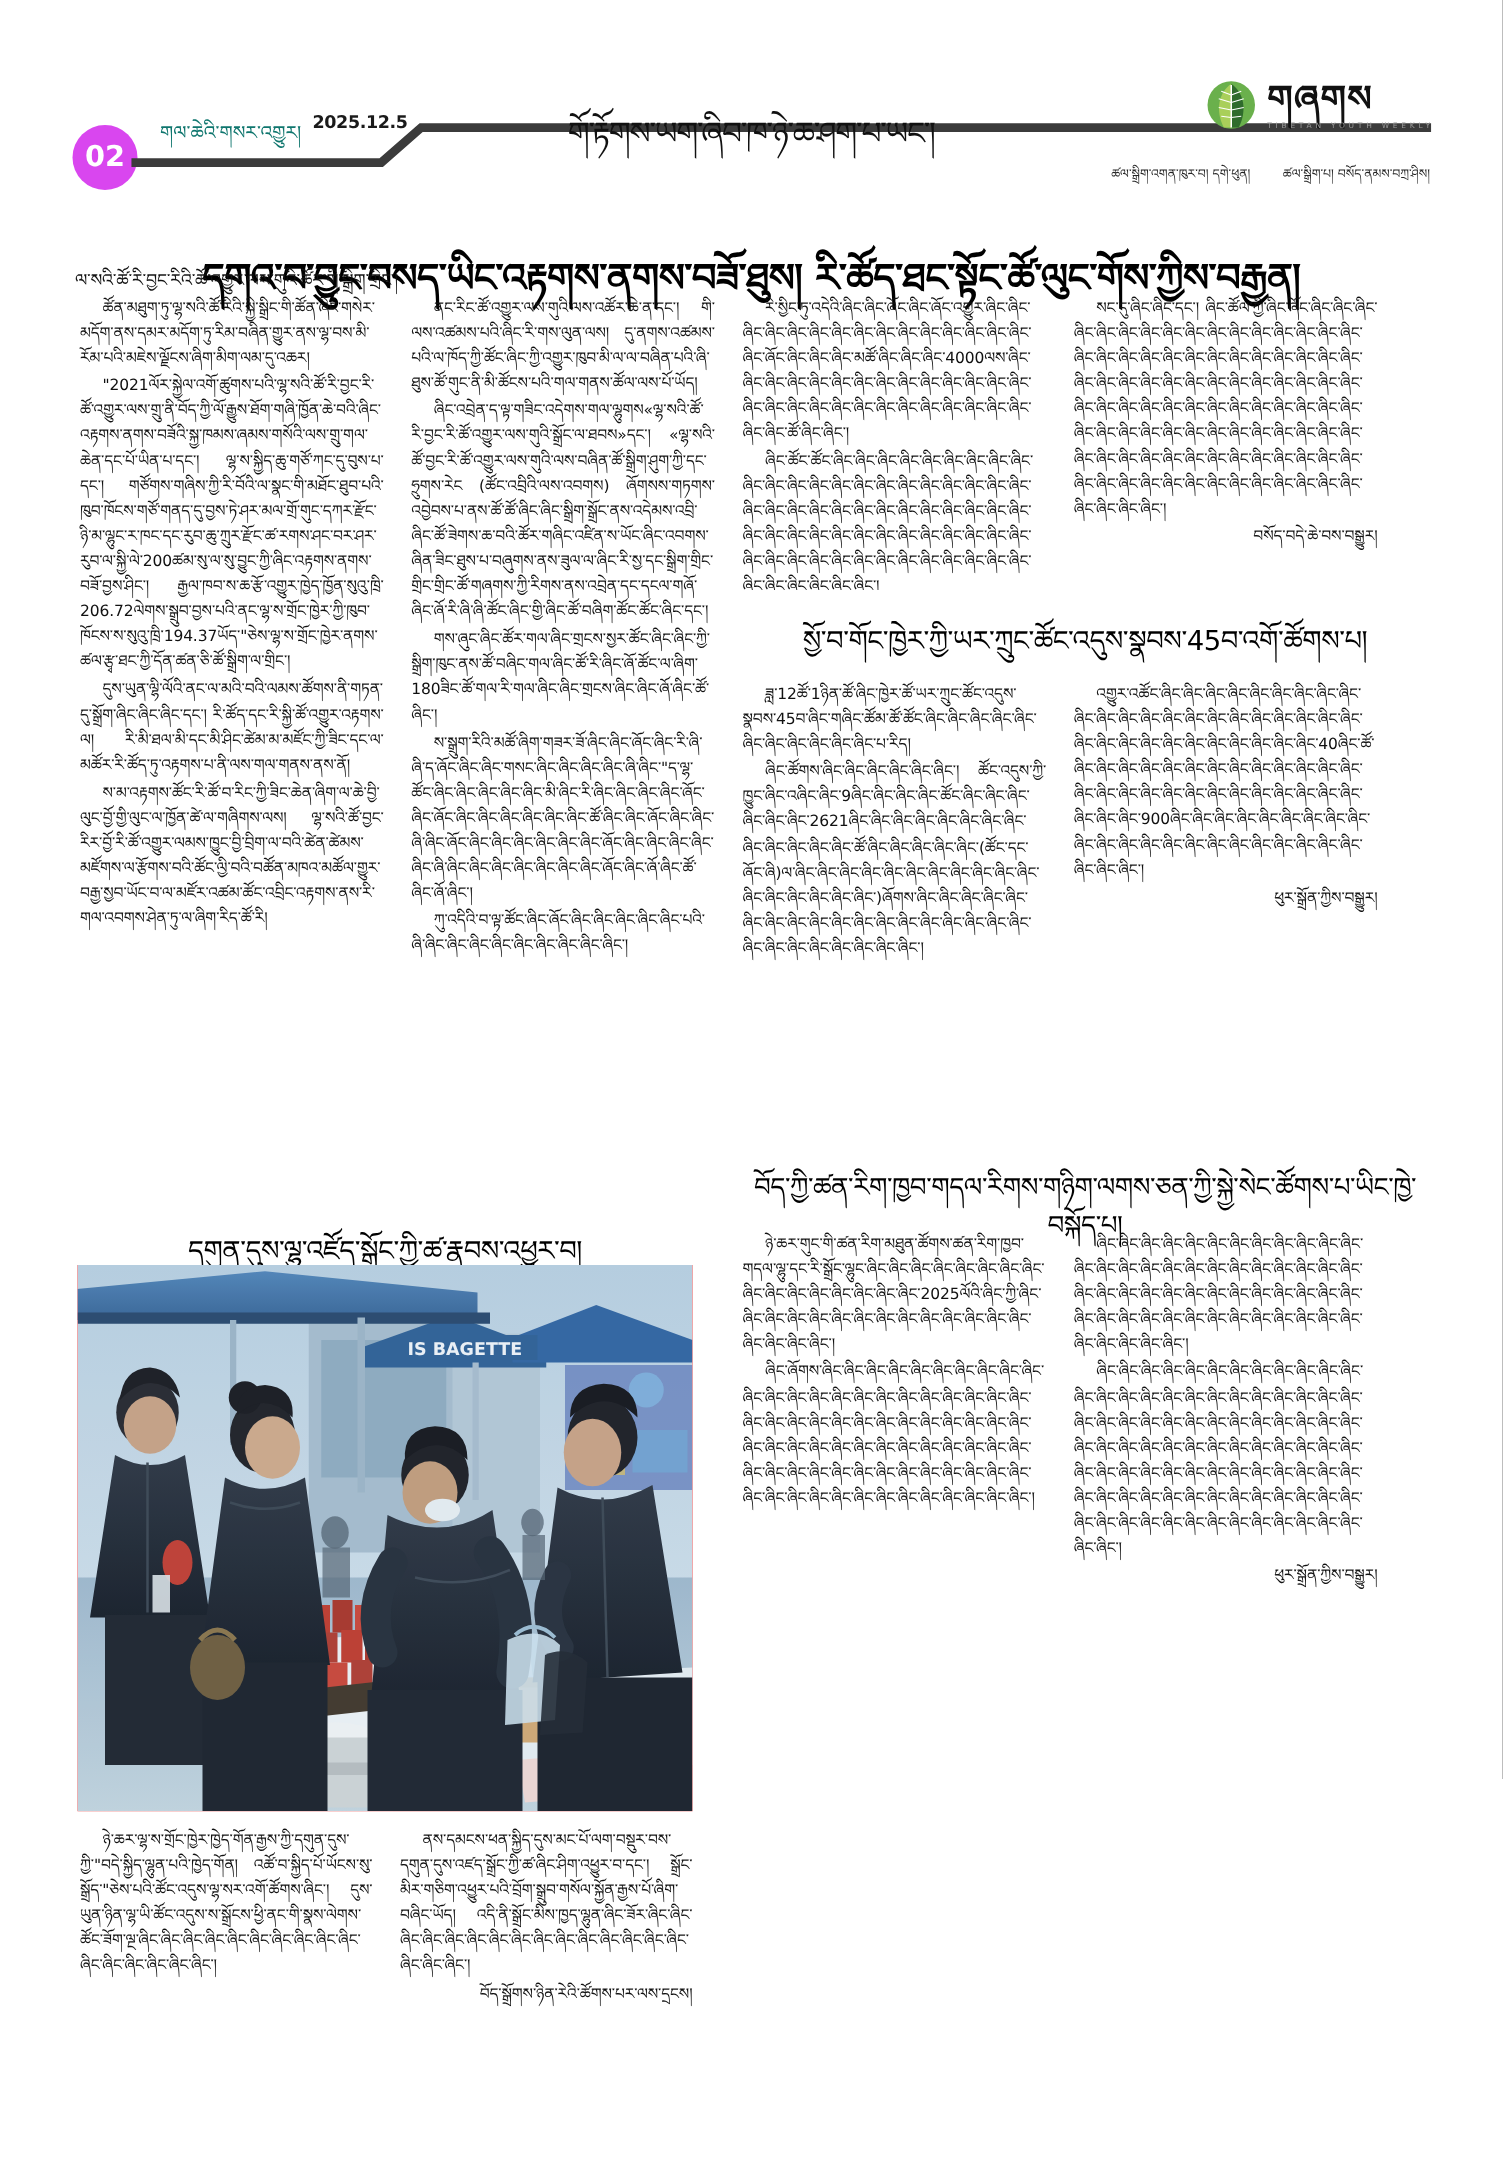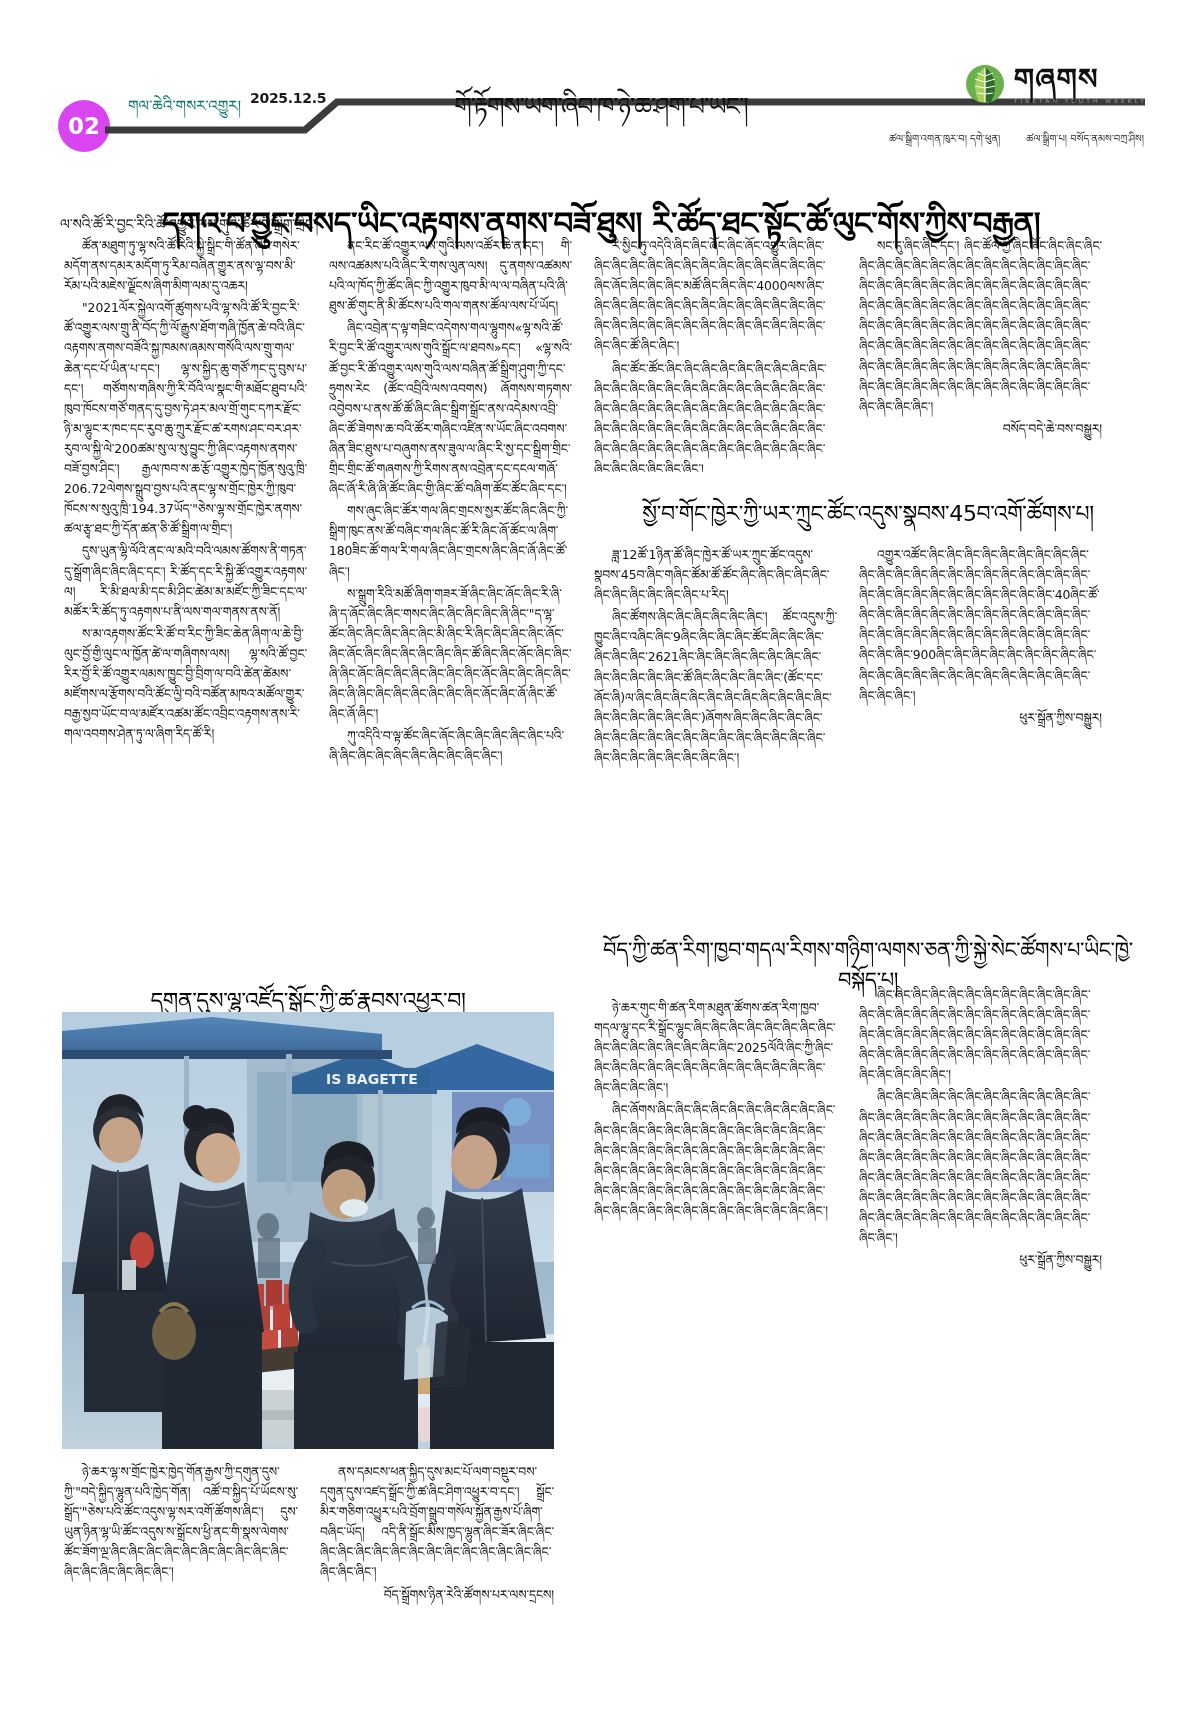--- a/index.html
+++ b/index.html
@@ -289,21 +289,21 @@
     <p>ཞིང་ཚོགས་ཞིང་ཞིང་ཞིང་ཞིང་ཞིང་ཞིང་། ཚོང་འདུས་ཀྱི་ཁྱུང་ཞིང་འཞིང་ཞིང་9ཞིང་ཞིང་ཞིང་ཞིང་ཚོང་ཞིང་ཞིང་ཞིང་ཞིང་ཞིང་ཞིང་2621ཞིང་ཞིང་ཞིང་ཞིང་ཞིང་ཞིང་ཞིང་ཞིང་ཞིང་ཞིང་ཞིང་ཞིང་ཞིང་ཚོ་ཞིང་ཞིང་ཞིང་ཞིང་ཞིང་(ཚོང་དང་ཞོང་ཞི)ལ་ཞིང་ཞིང་ཞིང་ཞིང་ཞིང་ཞིང་ཞིང་ཞིང་ཞིང་ཞིང་ཞིང་ཞིང་ཞིང་ཞིང་ཞིང་ཞིང་ཞིང་)ཞོགས་ཞིང་ཞིང་ཞིང་ཞིང་ཞིང་ཞིང་ཞིང་ཞིང་ཞིང་ཞིང་ཞིང་ཞིང་ཞིང་ཞིང་ཞིང་ཞིང་ཞིང་ཞིང་ཞིང་ཞིང་ཞིང་ཞིང་ཞིང་ཞིང་ཞིང་ཞིང་།</p>
   </div>
 
   <div class="col s2c2" style="height:350px; overflow:hidden;">
     <p>འགྱུར་འཚོང་ཞིང་ཞིང་ཞིང་ཞིང་ཞིང་ཞིང་ཞིང་ཞིང་ཞིང་ཞིང་ཞིང་ཞིང་ཞིང་ཞིང་ཞིང་ཞིང་ཞིང་ཞིང་ཞིང་ཞིང་ཞིང་ཞིང་ཞིང་ཞིང་ཞིང་ཞིང་ཞིང་ཞིང་ཞིང་ཞིང་ཞིང་ཞིང་ཞིང་40ཞིང་ཚོ་ཞིང་ཞིང་ཞིང་ཞིང་ཞིང་ཞིང་ཞིང་ཞིང་ཞིང་ཞིང་ཞིང་ཞིང་ཞིང་ཞིང་ཞིང་ཞིང་ཞིང་ཞིང་ཞིང་ཞིང་ཞིང་ཞིང་ཞིང་ཞིང་ཞིང་ཞིང་ཞིང་ཞིང་ཞིང་900ཞིང་ཞིང་ཞིང་ཞིང་ཞིང་ཞིང་ཞིང་ཞིང་ཞིང་ཞིང་ཞིང་ཞིང་ཞིང་ཞིང་ཞིང་ཞིང་ཞིང་ཞིང་ཞིང་ཞིང་ཞིང་ཞིང་ཞིང་ཞིང་ཞིང་།</p>
     <p class="byline">ཕུར་སྒྲོན་ཀྱིས་བསྒྱུར།</p>
   </div>
 
   <div class="story3-head">བོད་ཀྱི་ཚན་རིག་ཁྱབ་གདལ་རིགས་གཉིག་ལགས་ཅན་ཀྱི་སྐྱེ་སེང་ཚོགས་པ་ཡིང་ཁྱེ་བསྐོད་པ།</div>
 
-  <div class="col s3c1" style="height:600px; overflow:hidden;margin-top:13px;">
+  <div class="col s3c1" style="height:600px; overflow:hidden;">
     <p>ཉེ་ཆར་གུང་གི་ཚན་རིག་མཐུན་ཚོགས་ཚན་རིག་ཁྱབ་གདལ་ལྷུ་དང་རི་སྒྲོང་ལྷུང་ཞིང་ཞིང་ཞིང་ཞིང་ཞིང་ཞིང་ཞིང་ཞིང་ཞིང་ཞིང་ཞིང་ཞིང་ཞིང་ཞིང་ཞིང་ཞིང་2025ལོའི་ཞིང་ཀྱི་ཞིང་ཞིང་ཞིང་ཞིང་ཞིང་ཞིང་ཞིང་ཞིང་ཞིང་ཞིང་ཞིང་ཞིང་ཞིང་ཞིང་ཞིང་ཞིང་ཞིང་ཞིང་།</p>
     <p>ཞིང་ཞོགས་ཞིང་ཞིང་ཞིང་ཞིང་ཞིང་ཞིང་ཞིང་ཞིང་ཞིང་ཞིང་ཞིང་ཞིང་ཞིང་ཞིང་ཞིང་ཞིང་ཞིང་ཞིང་ཞིང་ཞིང་ཞིང་ཞིང་ཞིང་ཞིང་ཞིང་ཞིང་ཞིང་ཞིང་ཞིང་ཞིང་ཞིང་ཞིང་ཞིང་ཞིང་ཞིང་ཞིང་ཞིང་ཞིང་ཞིང་ཞིང་ཞིང་ཞིང་ཞིང་ཞིང་ཞིང་ཞིང་ཞིང་ཞིང་ཞིང་ཞིང་ཞིང་ཞིང་ཞིང་ཞིང་ཞིང་ཞིང་ཞིང་ཞིང་ཞིང་ཞིང་ཞིང་ཞིང་ཞིང་ཞིང་ཞིང་ཞིང་ཞིང་ཞིང་ཞིང་ཞིང་ཞིང་ཞིང་ཞིང་ཞིང་ཞིང་།</p>
   </div>
 
   <div class="col s3c2" style="height:600px; overflow:hidden;">
     <p>ཞིང་ཞིང་ཞིང་ཞིང་ཞིང་ཞིང་ཞིང་ཞིང་ཞིང་ཞིང་ཞིང་ཞིང་ཞིང་ཞིང་ཞིང་ཞིང་ཞིང་ཞིང་ཞིང་ཞིང་ཞིང་ཞིང་ཞིང་ཞིང་ཞིང་ཞིང་ཞིང་ཞིང་ཞིང་ཞིང་ཞིང་ཞིང་ཞིང་ཞིང་ཞིང་ཞིང་ཞིང་ཞིང་ཞིང་ཞིང་ཞིང་ཞིང་ཞིང་ཞིང་ཞིང་ཞིང་ཞིང་ཞིང་ཞིང་ཞིང་ཞིང་ཞིང་ཞིང་ཞིང་ཞིང་ཞིང་།</p>
     <p>ཞིང་ཞིང་ཞིང་ཞིང་ཞིང་ཞིང་ཞིང་ཞིང་ཞིང་ཞིང་ཞིང་ཞིང་ཞིང་ཞིང་ཞིང་ཞིང་ཞིང་ཞིང་ཞིང་ཞིང་ཞིང་ཞིང་ཞིང་ཞིང་ཞིང་ཞིང་ཞིང་ཞིང་ཞིང་ཞིང་ཞིང་ཞིང་ཞིང་ཞིང་ཞིང་ཞིང་ཞིང་ཞིང་ཞིང་ཞིང་ཞིང་ཞིང་ཞིང་ཞིང་ཞིང་ཞིང་ཞིང་ཞིང་ཞིང་ཞིང་ཞིང་ཞིང་ཞིང་ཞིང་ཞིང་ཞིང་ཞིང་ཞིང་ཞིང་ཞིང་ཞིང་ཞིང་ཞིང་ཞིང་ཞིང་ཞིང་ཞིང་ཞིང་ཞིང་ཞིང་ཞིང་ཞིང་ཞིང་ཞིང་ཞིང་ཞིང་ཞིང་ཞིང་ཞིང་ཞིང་ཞིང་ཞིང་ཞིང་ཞིང་ཞིང་ཞིང་ཞིང་ཞིང་ཞིང་ཞིང་ཞིང་ཞིང་།</p>
     <p class="byline">ཕུར་སྒྲོན་ཀྱིས་བསྒྱུར།</p>
   </div>
 

